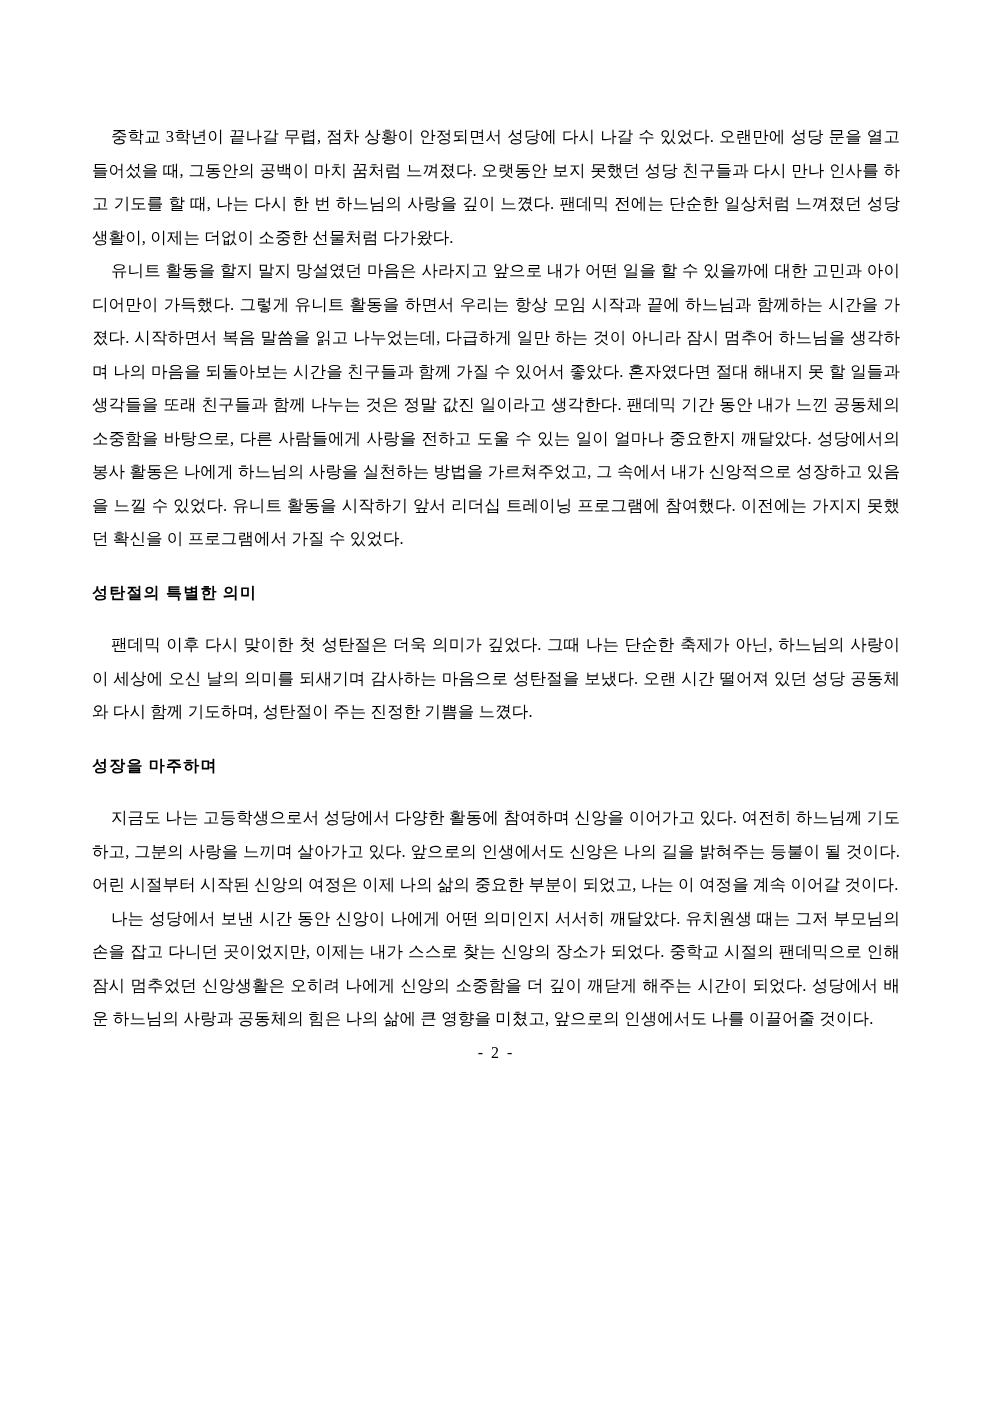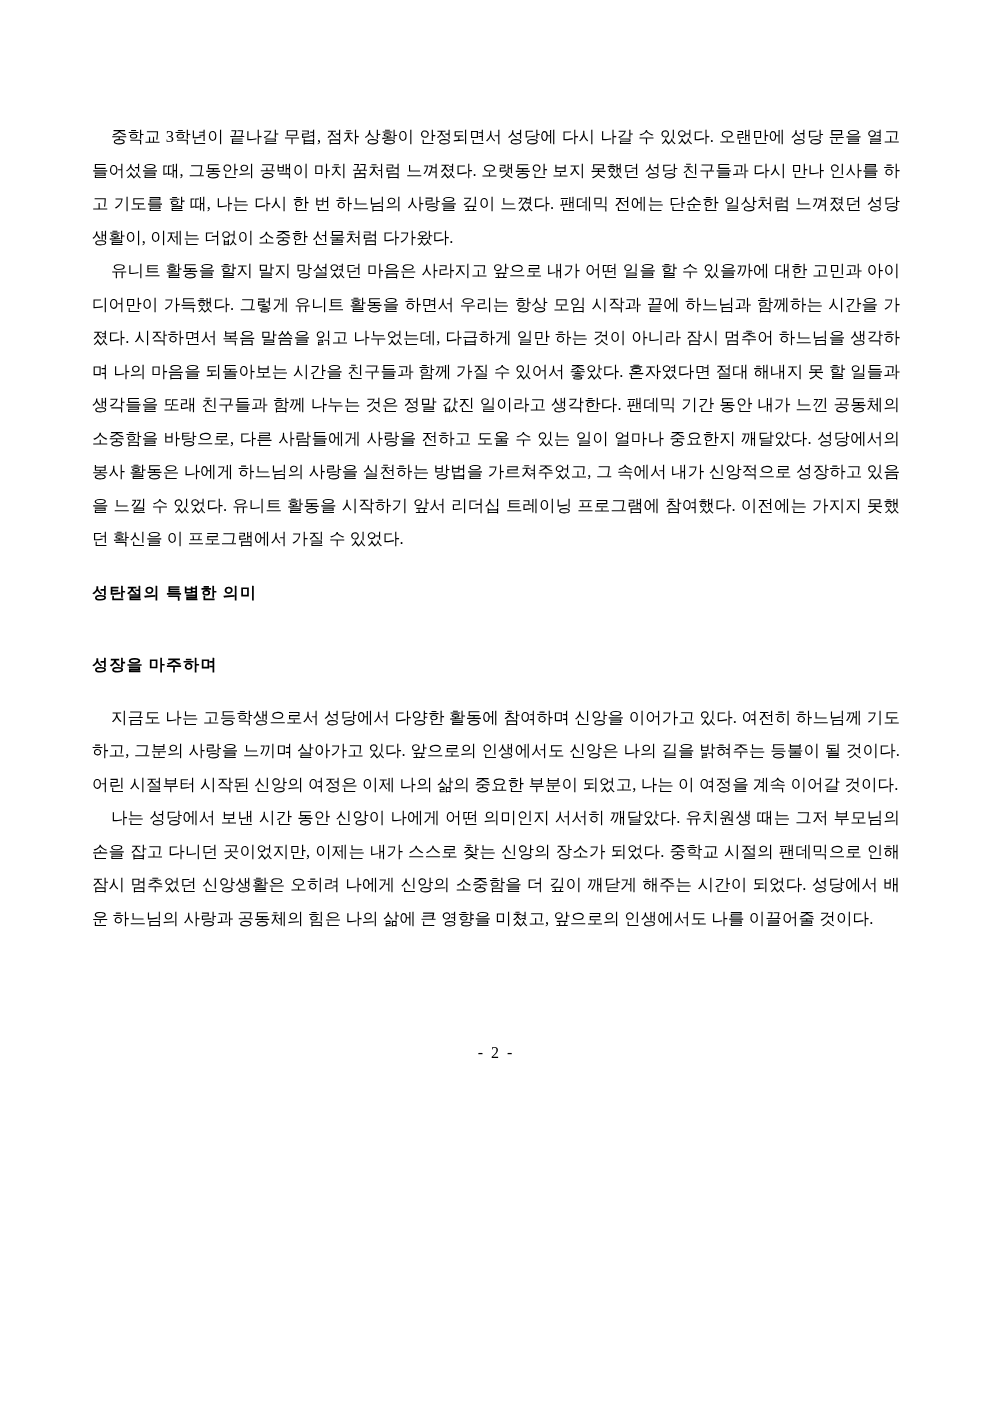--- a/index.html
+++ b/index.html
@@ -68,20 +68,21 @@
 
   <div class="body-text">
 
     <p class="para">중학교 3학년이 끝나갈 무렵, 점차 상황이 안정되면서 성당에 다시 나갈 수 있었다. 오랜만에 성당 문을 열고 들어섰을 때, 그동안의 공백이 마치 꿈처럼 느껴졌다. 오랫동안 보지 못했던 성당 친구들과 다시 만나 인사를 하고 기도를 할 때, 나는 다시 한 번 하느님의 사랑을 깊이 느꼈다. 팬데믹 전에는 단순한 일상처럼 느껴졌던 성당 생활이, 이제는 더없이 소중한 선물처럼 다가왔다.</p>
     <p class="para">유니트 활동을 할지 말지 망설였던 마음은 사라지고 앞으로 내가 어떤 일을 할 수 있을까에 대한 고민과 아이디어만이 가득했다. 그렇게 유니트 활동을 하면서 우리는 항상 모임 시작과 끝에 하느님과 함께하는 시간을 가졌다. 시작하면서 복음 말씀을 읽고 나누었는데, 다급하게 일만 하는 것이 아니라 잠시 멈추어 하느님을 생각하며 나의 마음을 되돌아보는 시간을 친구들과 함께 가질 수 있어서 좋았다. 혼자였다면 절대 해내지 못 할 일들과 생각들을 또래 친구들과 함께 나누는 것은 정말 값진 일이라고 생각한다. 팬데믹 기간 동안 내가 느낀 공동체의 소중함을 바탕으로, 다른 사람들에게 사랑을 전하고 도울 수 있는 일이 얼마나 중요한지 깨달았다. 성당에서의 봉사 활동은 나에게 하느님의 사랑을 실천하는 방법을 가르쳐주었고, 그 속에서 내가 신앙적으로 성장하고 있음을 느낄 수 있었다. 유니트 활동을 시작하기 앞서 리더십 트레이닝 프로그램에 참여했다. 이전에는 가지지 못했던 확신을 이 프로그램에서 가질 수 있었다.</p>
 
     <div class="spacer-md"></div>
     <h2 class="section-heading">성탄절의 특별한 의미</h2>
     <div class="spacer-sm"></div>
 
+    <p class="para">팬데믹 이후 다시 맞이한 첫 성탄절은 더욱 의미가 깊었다. 그때 나는 단순한 축제가 아닌, 하느님의 사랑이 이 세상에 오신 날의 의미를 되새기며 감사하는 마음으로 성탄절을 보냈다. 오랜 시간 떨어져 있던 성당 공동체와 다시 함께 기도하며, 성탄절이 주는 진정한 기쁨을 느꼈다.</p>
 
     <div class="spacer-md"></div>
     <h2 class="section-heading">성장을 마주하며</h2>
     <div class="spacer-sm"></div>
 
     <p class="para">지금도 나는 고등학생으로서 성당에서 다양한 활동에 참여하며 신앙을 이어가고 있다. 여전히 하느님께 기도하고, 그분의 사랑을 느끼며 살아가고 있다. 앞으로의 인생에서도 신앙은 나의 길을 밝혀주는 등불이 될 것이다. 어린 시절부터 시작된 신앙의 여정은 이제 나의 삶의 중요한 부분이 되었고, 나는 이 여정을 계속 이어갈 것이다.</p>
     <p class="para">나는 성당에서 보낸 시간 동안 신앙이 나에게 어떤 의미인지 서서히 깨달았다. 유치원생 때는 그저 부모님의 손을 잡고 다니던 곳이었지만, 이제는 내가 스스로 찾는 신앙의 장소가 되었다. 중학교 시절의 팬데믹으로 인해 잠시 멈추었던 신앙생활은 오히려 나에게 신앙의 소중함을 더 깊이 깨닫게 해주는 시간이 되었다. 성당에서 배운 하느님의 사랑과 공동체의 힘은 나의 삶에 큰 영향을 미쳤고, 앞으로의 인생에서도 나를 이끌어줄 것이다.</p>
 
   </div>
 

